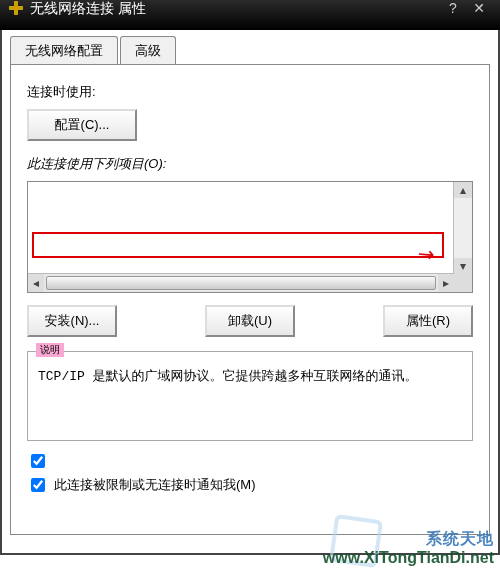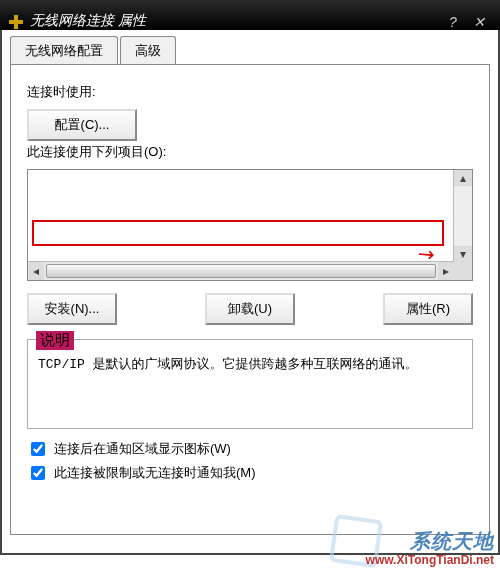--- a/index.html
+++ b/index.html
@@ -10,24 +10,23 @@
     width: 500px;
     height: 569px;
     position: relative;
     overflow: hidden;
   }
   .titlebar {
     height: 30px;
     background: linear-gradient(to bottom, #2a2a2a, #000);
     color: #fff;
     display: flex;
-    align-items: flex-end;
+    align-items: flex-start;
     padding: 0 8px;
     font-size: 14px;
-    font-style: italic;
   }
   .titlebar .icon {
     width: 16px; height: 16px; margin-right: 6px;
     display: inline-block;
   }
   .titlebar .spacer { flex: 1; }
   .titlebar .winbtn { width: 26px; text-align: center; color: #ccc; font-size: 14px; }
   .content {
     border: 2px solid #444;
     border-top: none;
@@ -134,21 +133,21 @@
   .hscroll .arr { width:16px; text-align:center; font-size:12px; color:#444; background:#ddd; height:100%; line-height:18px; }
   .hscroll .thumb { flex:1; margin:2px 2px; height:12px; background:linear-gradient(#f8f8f8,#ccc); border:1px solid #999; border-radius:2px; }
   .corner { position:absolute; right:0; bottom:0; width:18px; height:18px; background:#ddd; }
 
   .btn-row { display:flex; justify-content:space-between; margin-top:12px; }
   .group {
     border:1px solid #aaa; padding: 14px 10px 10px 10px; margin-top:14px; position:relative;
     height: 64px;
   }
   .group .legend {
-    position:absolute; top:-9px; left:8px; background:#be185d; padding:0 4px; font-size:15px;
+    position:absolute; top:-9px; left:8px; background:#f9a8d4; padding:0 4px; font-size:10px;
   }
   .group .desc { font-size:13px; line-height:1.7;font-family:Liberation Mono, monospace; }
   .check-line { display:flex; align-items:center; gap:6px; margin-top:10px; }
   .check-line .chk { width:14px; height:14px; }
 
   .arrow-anno {
     position:absolute;
     color:#d00;
     font-size:20px;
     transform: rotate(-40deg);
@@ -161,22 +160,22 @@
     position:absolute;
     right: 6px;
     bottom: 2px;
     text-align:right;
     font-size:14px;
     color:#3a7ab8;
     line-height:1.2;
     font-weight:bold;
     opacity:0.9;
   }
-  .watermark .cn { font-size:20px; letter-spacing:1px;font-style:italic; }
-  .watermark .url { font-size:12px; color:#b91c1c;text-align:right; }
+  .watermark .cn { font-size:16px; letter-spacing:1px; }
+  .watermark .url { font-size:16px; color:#14532d;text-align:right; }
   .wm-logo {
     display:inline-block;
     width:40px; height:40px;
     border:4px solid #b9d6ee;
     border-radius:6px;
     position:absolute;
     right:120px; bottom:4px;
     transform:rotate(8deg);
     opacity:0.6;
   }
@@ -205,21 +204,21 @@
   </div>
 
   <div class="panel">
 
     <div class="label-row">连接时使用:</div>
 
     <div class="adapter-row">
       <div class="btn wider"><span>配置(C)...</span></div>
     </div>
 
-    <div class="label-row" style="margin-top:2px;">此连接使用下列项目(O):</div>
+    <div class="label-row" style="margin-top:14px;font-style:italic;">此连接使用下列项目(O):</div>
 
     <div class="items-box">
       <div class="item-highlight"></div>
       <div class="vscroll">
         <div class="arr">▴</div>
         <div class="arr">▾</div>
       </div>
       <div class="hscroll">
         <div class="arr">◂</div>
         <div class="thumb"></div>
@@ -234,21 +233,20 @@
       <div class="btn"><span>属性(R)</span></div>
     </div>
 
     <div class="group">
       <div class="legend">说明</div>
       <div class="desc">TCP/IP 是默认的广域网协议。它提供跨越多种互联网络的通讯。</div>
     </div>
 
     <div class="check-line">
       <input type="checkbox" class="chk" checked="" style="">
-      <span>连接后在通知区域显示图标(W)</span>
     </div>
     <div class="check-line" style="margin-top:4px;">
       <input type="checkbox" class="chk" checked="" style="">
       <span>此连接被限制或无连接时通知我(M)</span>
     </div>
 
   </div>
 
   <div class="arrow-anno">↘</div>
 

